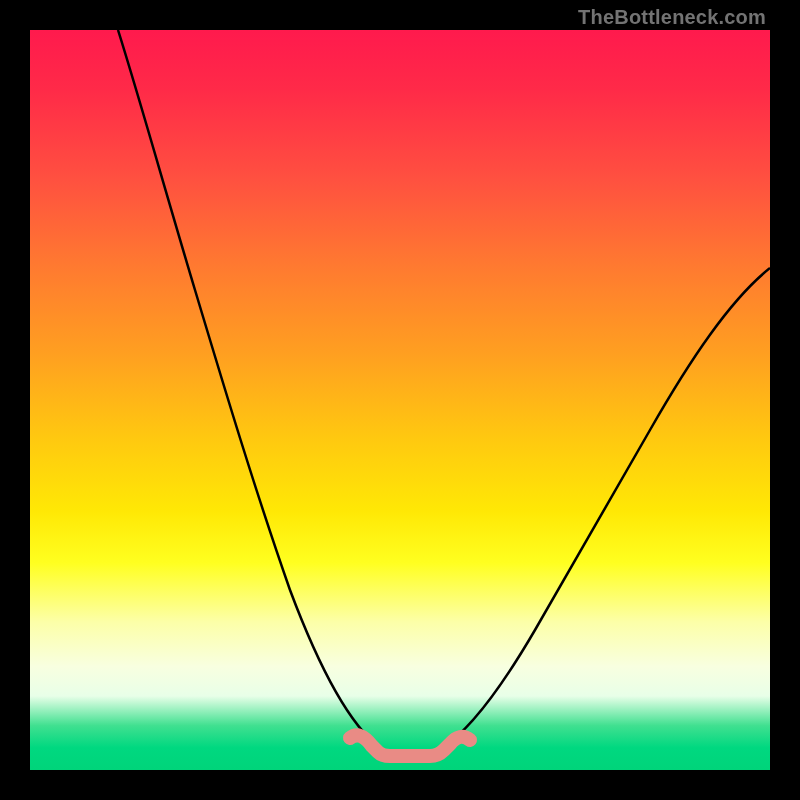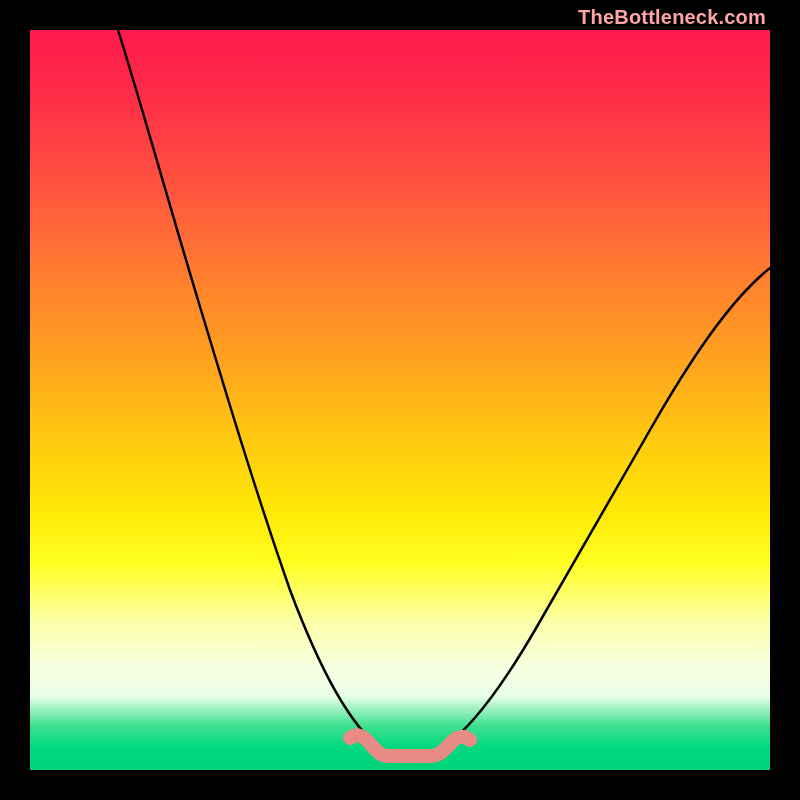--- a/index.html
+++ b/index.html
@@ -41,21 +41,21 @@
       #00d47a 100%
     );
   }
   .watermark {
     position: absolute;
     top: 6px;
     right: 34px;
     font-family: Arial, Helvetica, sans-serif;
     font-size: 20px;
     font-weight: 600;
-    color: #fca5a5;
+    color: #737373;
     letter-spacing: 0.2px;
   }
   svg.curves {
     position: absolute;
     left: 30px;
     top: 30px;
     width: 740px;
     height: 740px;
   }
 </style>

